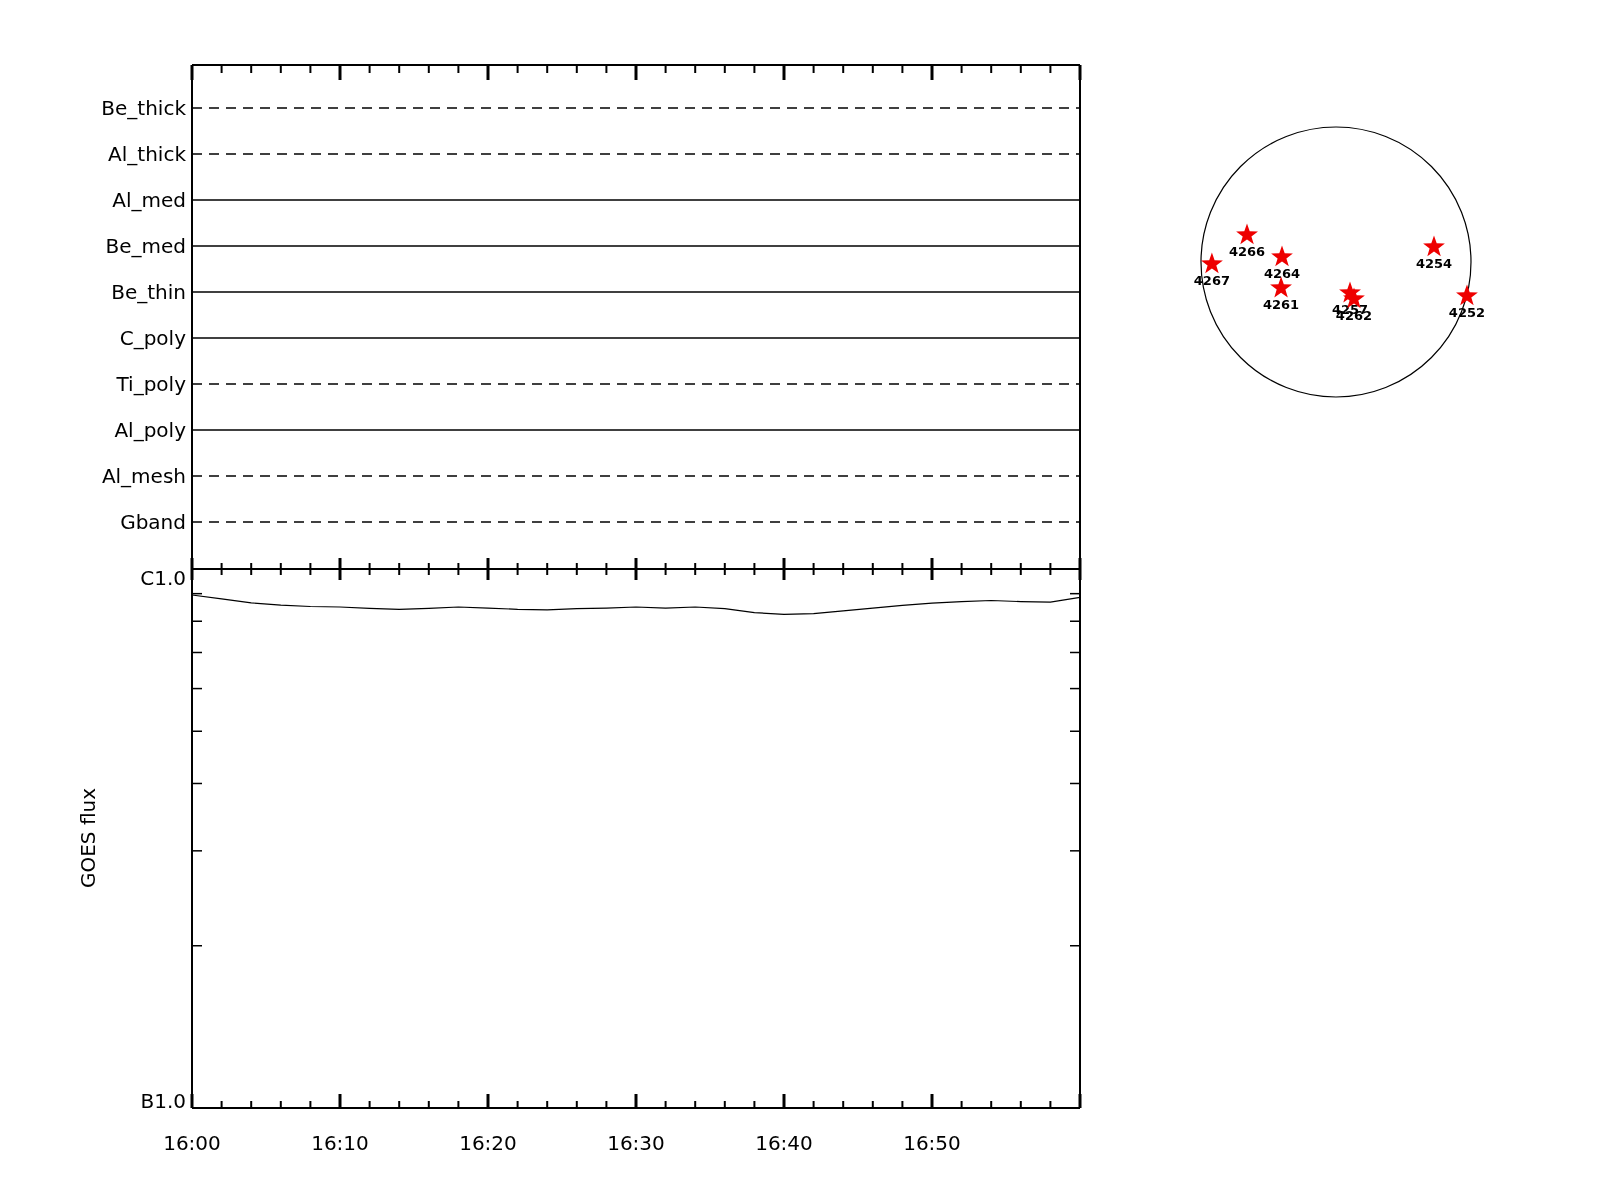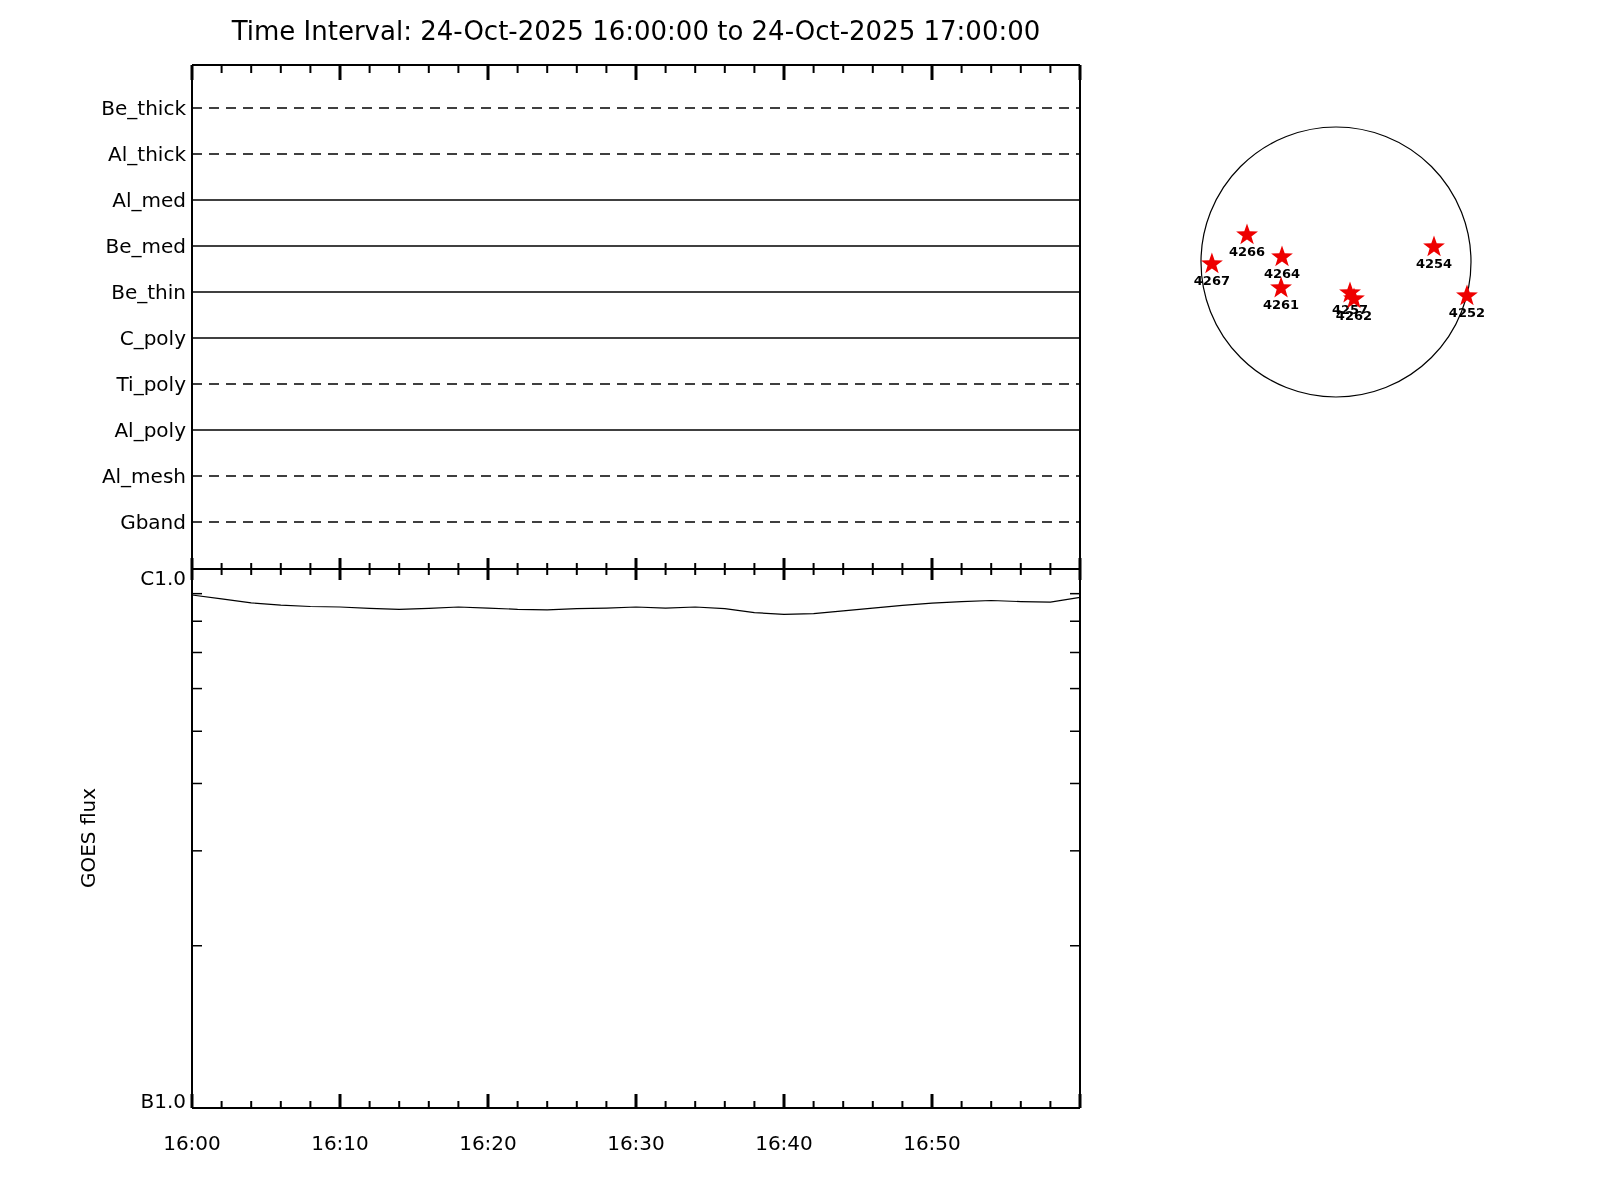--- a/index.html
+++ b/index.html
@@ -11,21 +11,20 @@
     position:absolute;left:192px;top:16px;width:888px;text-align:center;
     font-size:26px;letter-spacing:0px;white-space:nowrap;
   }
   svg{position:absolute;left:0;top:0;}
   text{font-family:"DejaVu Sans","Liberation Sans",sans-serif;}
 </style>
 </head>
 <body>
 
 <div class="page">
-  <div class="title">Time Interval: 24-Oct-2025 16:00:00 to 24-Oct-2025 17:00:00</div>
   <svg id="plot" viewBox="0 0 1600 1200" width="1600" height="1200">
       <line x1="192" y1="65" x2="1080" y2="65" stroke="#000000" stroke-width="2"></line>
       <line x1="192" y1="65" x2="192" y2="1108" stroke="#000000" stroke-width="2"></line>
       <line x1="1080" y1="65" x2="1080" y2="1108" stroke="#000000" stroke-width="2"></line>
       <line x1="192" y1="569" x2="1080" y2="569" stroke="#000000" stroke-width="2"></line>
       <line x1="192" y1="1108" x2="1080" y2="1108" stroke="#000000" stroke-width="2"></line>
       <line x1="192" y1="65" x2="192" y2="80" stroke="#000000" stroke-width="3"></line>
       <line x1="192" y1="558" x2="192" y2="580" stroke="#000000" stroke-width="3"></line>
       <line x1="192" y1="1094" x2="192" y2="1108" stroke="#000000" stroke-width="3"></line>
       <line x1="221.6" y1="65" x2="221.6" y2="73" stroke="#000000" stroke-width="2"></line>

